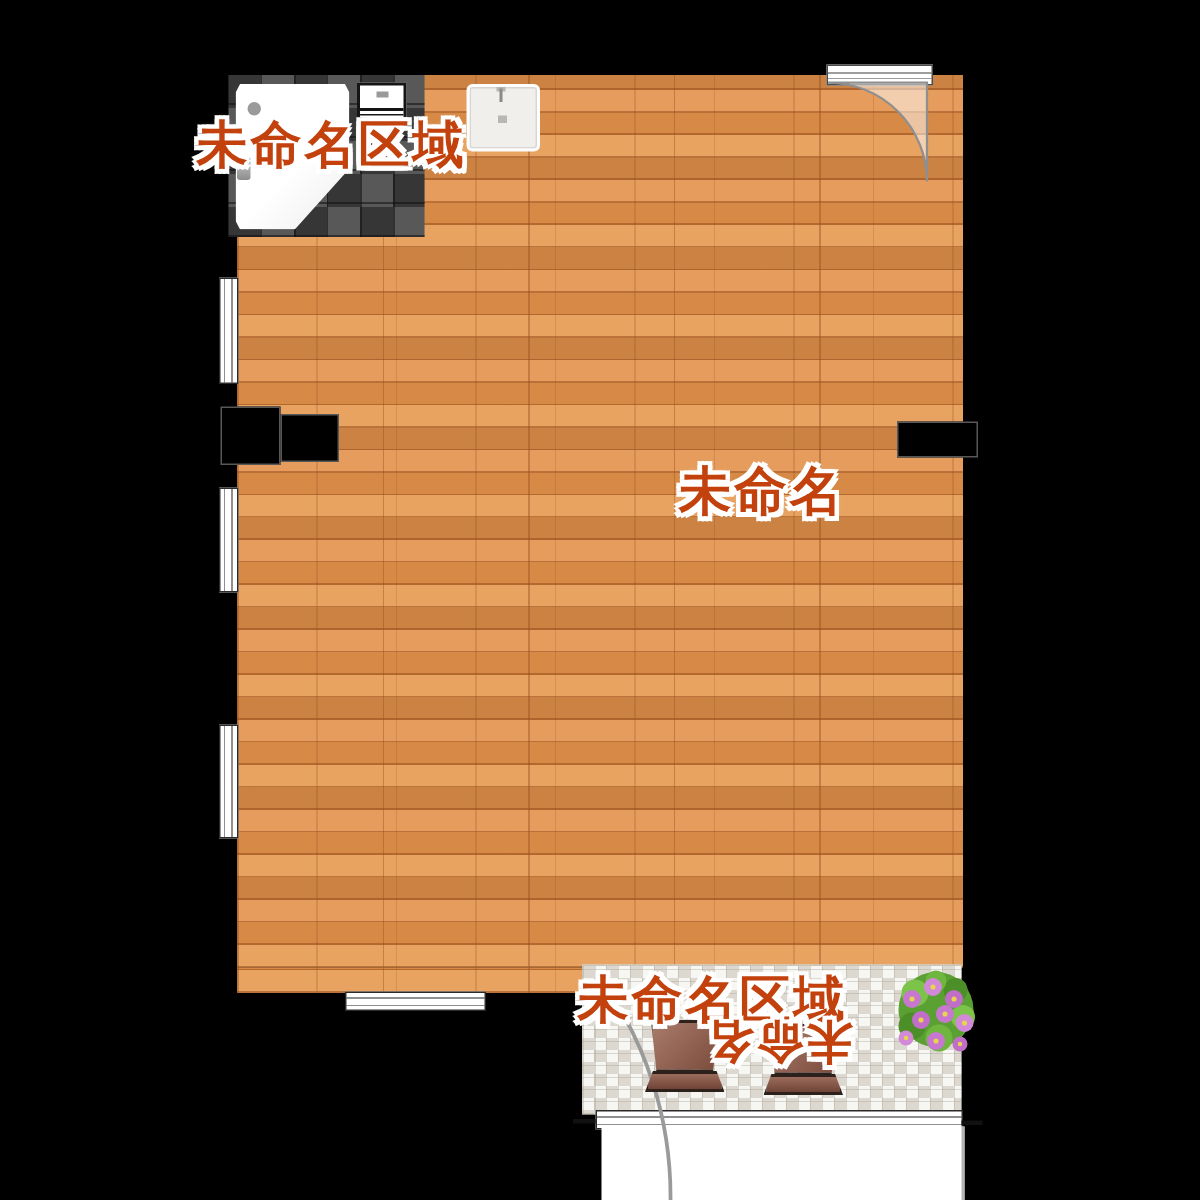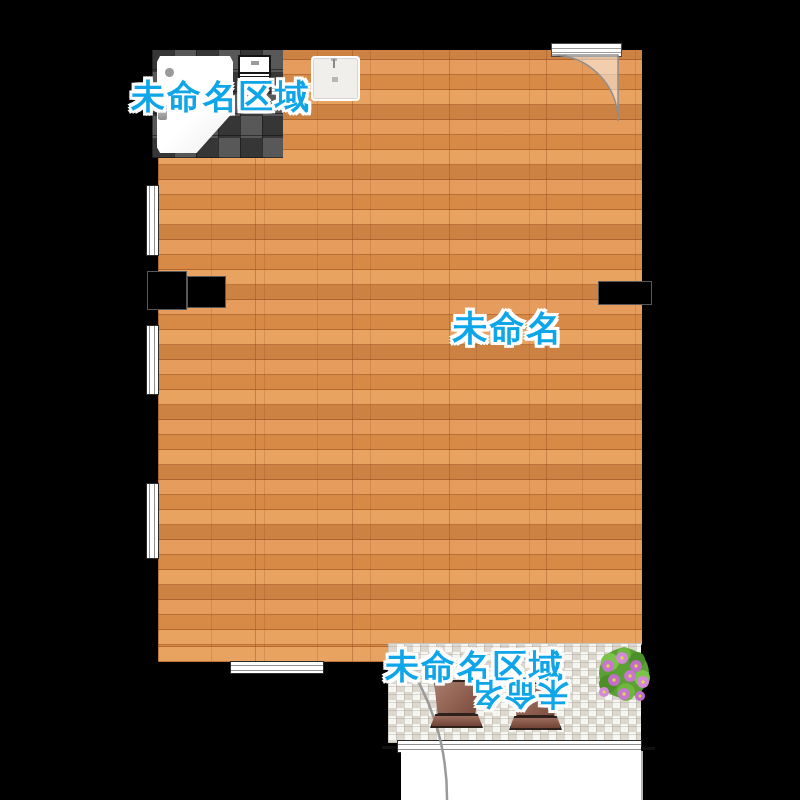--- a/index.html
+++ b/index.html
@@ -60,21 +60,21 @@
   svg.overlay{position:absolute;left:0;top:0;pointer-events:none;}
   
   .pot{position:absolute;width:53px;height:48px;}
   .pot .body{position:absolute;left:3px;top:0;width:47px;height:35px;
     background:linear-gradient(135deg,#a87b6b,#7c4c3d);border:2px solid #2e211c;box-sizing:border-box;
     clip-path:polygon(2% 0,98% 0,90% 100%,10% 100%);}
   .pot .base{position:absolute;left:0;top:34px;width:53px;height:14px;
     background:linear-gradient(180deg,#9b6c5c,#6f4437);border:2px solid #2e211c;box-sizing:border-box;
     clip-path:polygon(10% 0,90% 0,100% 100%,0 100%);}
   
-  .room-label{position:absolute;transform:translate(-50%,-50%);color:#0ea5e9;font-weight:bold;white-space:nowrap;
+  .room-label{position:absolute;transform:translate(-50%,-50%);color:#c2410c;font-weight:bold;white-space:nowrap;
     letter-spacing:2px;
     text-shadow:-3px -3px 0 #fff,3px -3px 0 #fff,-3px 3px 0 #fff,3px 3px 0 #fff,
       -3px 0 0 #fff,3px 0 0 #fff,0 -3px 0 #fff,0 3px 0 #fff,0 0 4px #fff;}
   .fs34{font-size:34px;} .fs35{font-size:35px;}
   .flipped{transform:translate(-50%,-50%) rotate(180deg);font-size:31px;}
 </style>
 </head>
 <body>
 
 <div id="stage">

